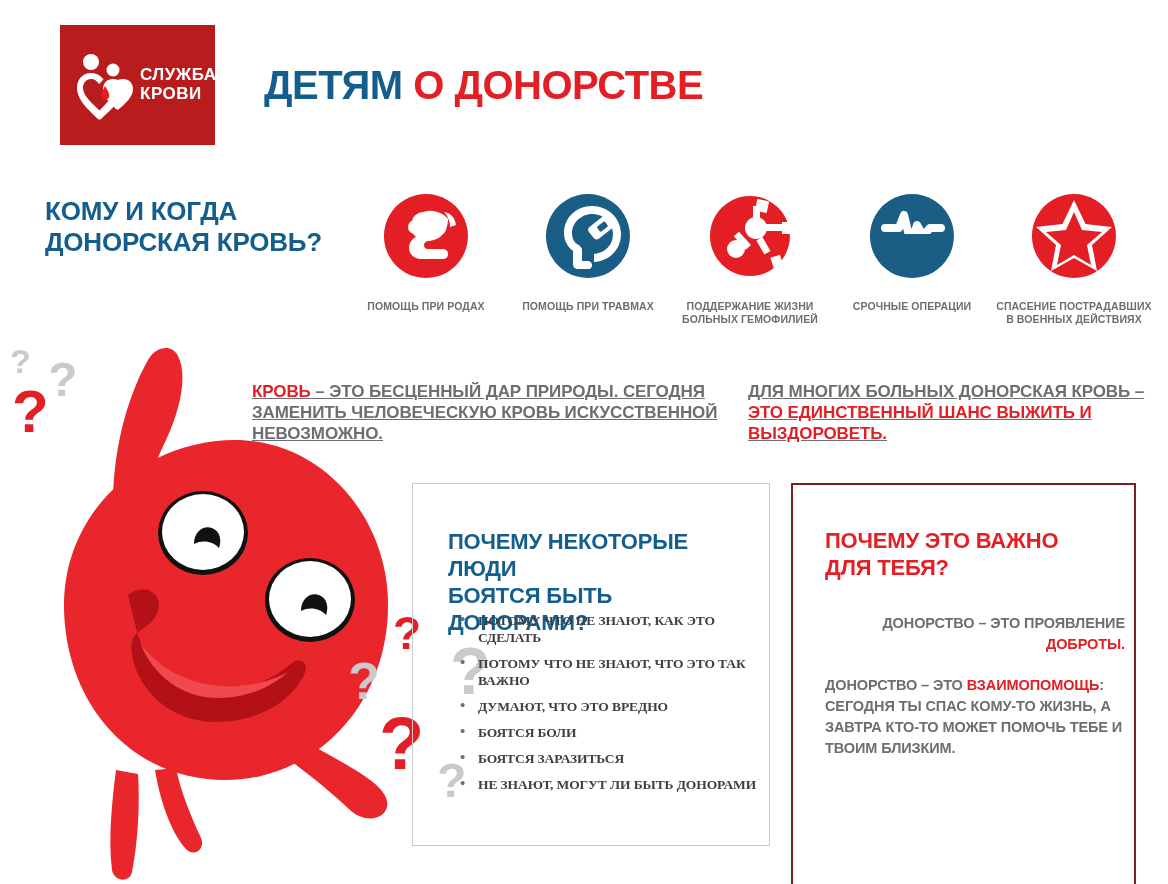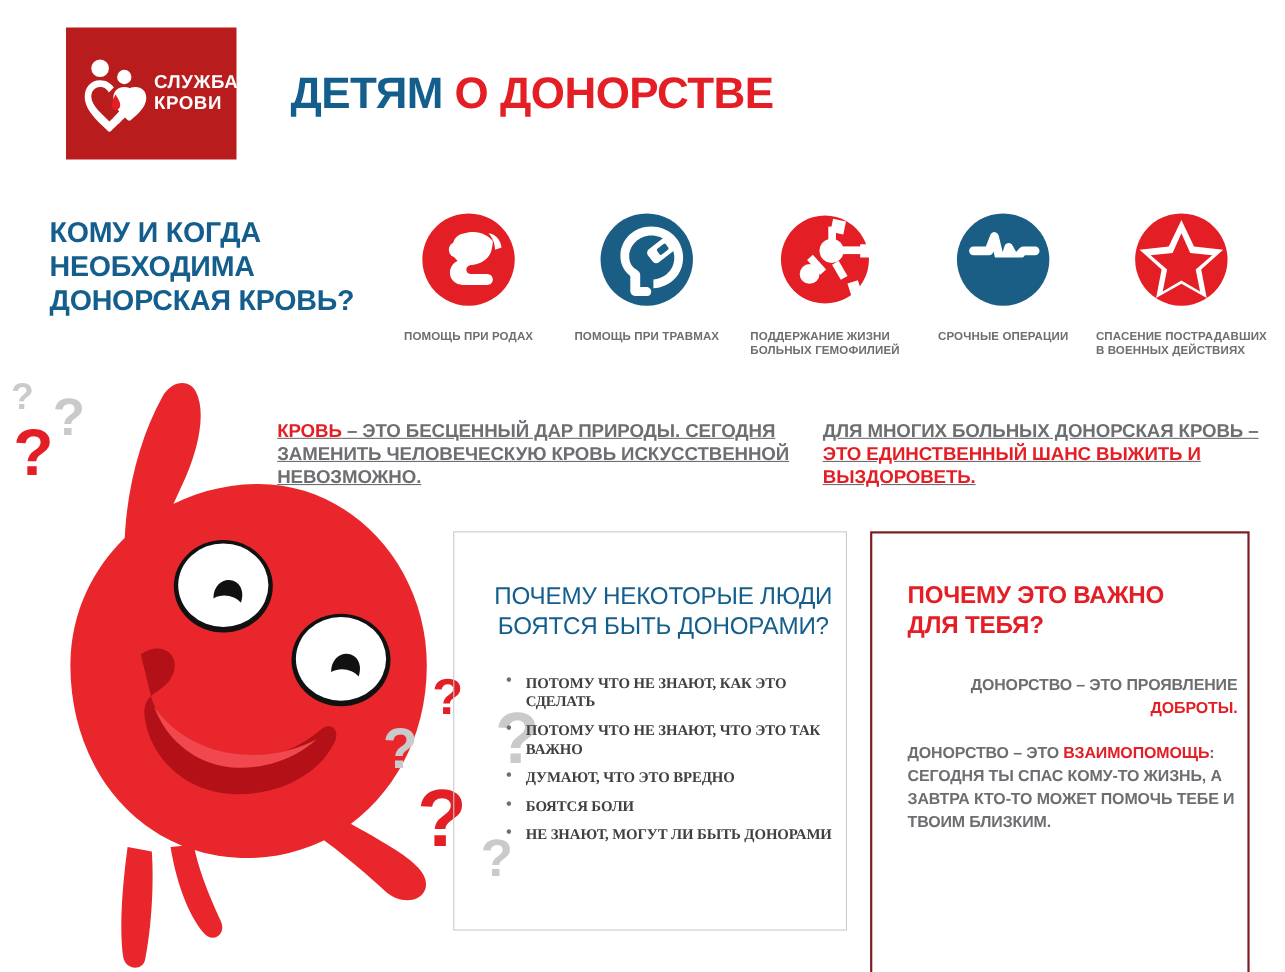--- a/index.html
+++ b/index.html
@@ -65,21 +65,21 @@
   }
   .icon-cell {
     width: 162px;
     display: flex;
     flex-direction: column;
     align-items: center;
   }
   .icon-glyph { width: 88px; height: 88px; }
   .icon-label {
     margin-top: 20px;
-    text-align: left;
+    text-align: center;
     color: #6D6E71;
     font-size: 10.5px;
     font-weight: bold;
     line-height: 13px;
     letter-spacing: 0.1px;
   }
 
   
   .para {
     position: absolute;
@@ -109,24 +109,23 @@
     border: 2px solid #7f1d1d;
     background: transparent;
   }
 
   #fears-title {
     position: absolute;
     left: 35px; top: 44px;
     width: 310px;
     color: #135E8C;
     font-size: 22px;
-    font-weight: normal;
+    font-weight: bold;
     line-height: 27px;
     letter-spacing: -0.2px;
-    text-align: center;
   }
   #fears-list {
     position: absolute;
     left: 45px; top: 128px;
     width: 300px;
     list-style: none;
   }
   #fears-list li {
     position: relative;
     padding-left: 20px;
@@ -202,21 +201,20 @@
     <div>КРОВИ</div>
   </div>
 </div>
 
 <div id="main-title">
   <span class="t-blue">ДЕТЯМ </span><span class="t-red">О ДОНОРСТВЕ</span>
 </div>
 
 <div id="section-heading">
   <div>КОМУ И КОГДА</div>
-  <div>НЕОБХОДИМА</div>
   <div>ДОНОРСКАЯ КРОВЬ?</div>
 </div>
 
 <div id="icon-row">
 
   <div class="icon-cell">
     <svg class="icon-glyph" viewBox="0 0 88 88">
       <path d="M44 2 A42 42 0 1 1 43.9 2 Z" fill="#E31E24"></path>
       <path d="M66 27 C62 22 54 18 46 19 C38 20 32 25 30 31 C28 37 30 42 34 45
                C30 47 27 51 27 56 C27 62 32 67 39 67 L60 67 C64 67 66 65 66 62
@@ -351,20 +349,21 @@
 <div id="box-fears">
   <div id="fears-title">
     <div>ПОЧЕМУ НЕКОТОРЫЕ ЛЮДИ</div>
     <div>БОЯТСЯ БЫТЬ ДОНОРАМИ?</div>
   </div>
   <ul id="fears-list">
     <li>ПОТОМУ ЧТО НЕ ЗНАЮТ, КАК ЭТО СДЕЛАТЬ</li>
     <li>ПОТОМУ ЧТО НЕ ЗНАЮТ, ЧТО ЭТО ТАК ВАЖНО</li>
     <li>ДУМАЮТ, ЧТО ЭТО ВРЕДНО</li>
     <li>БОЯТСЯ БОЛИ</li>
+    <li>БОЯТСЯ ЗАРАЗИТЬСЯ</li>
     <li>НЕ ЗНАЮТ, МОГУТ ЛИ БЫТЬ ДОНОРАМИ</li>
   </ul>
 </div>
 
 <div id="box-why">
   <div id="why-title">
     <div>ПОЧЕМУ ЭТО ВАЖНО</div>
     <div>ДЛЯ ТЕБЯ?</div>
   </div>
   <div class="why-para" id="why-p1">

